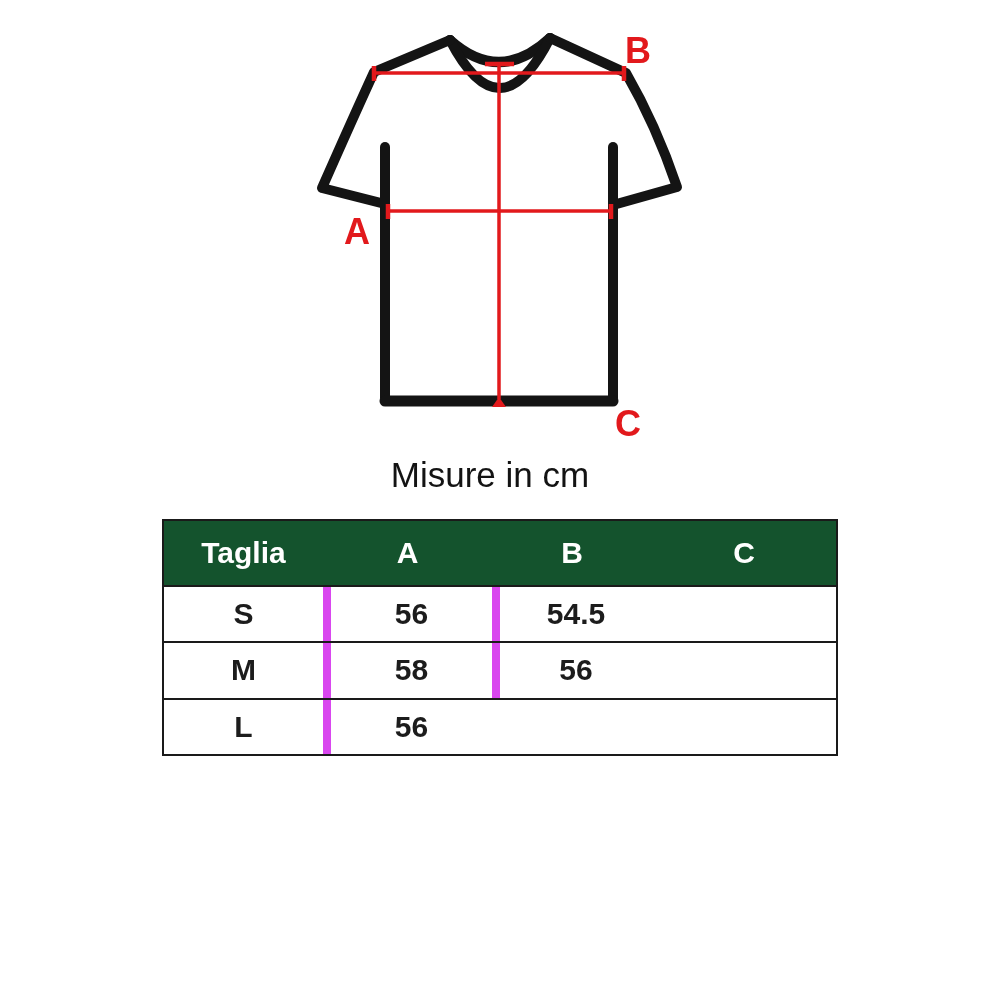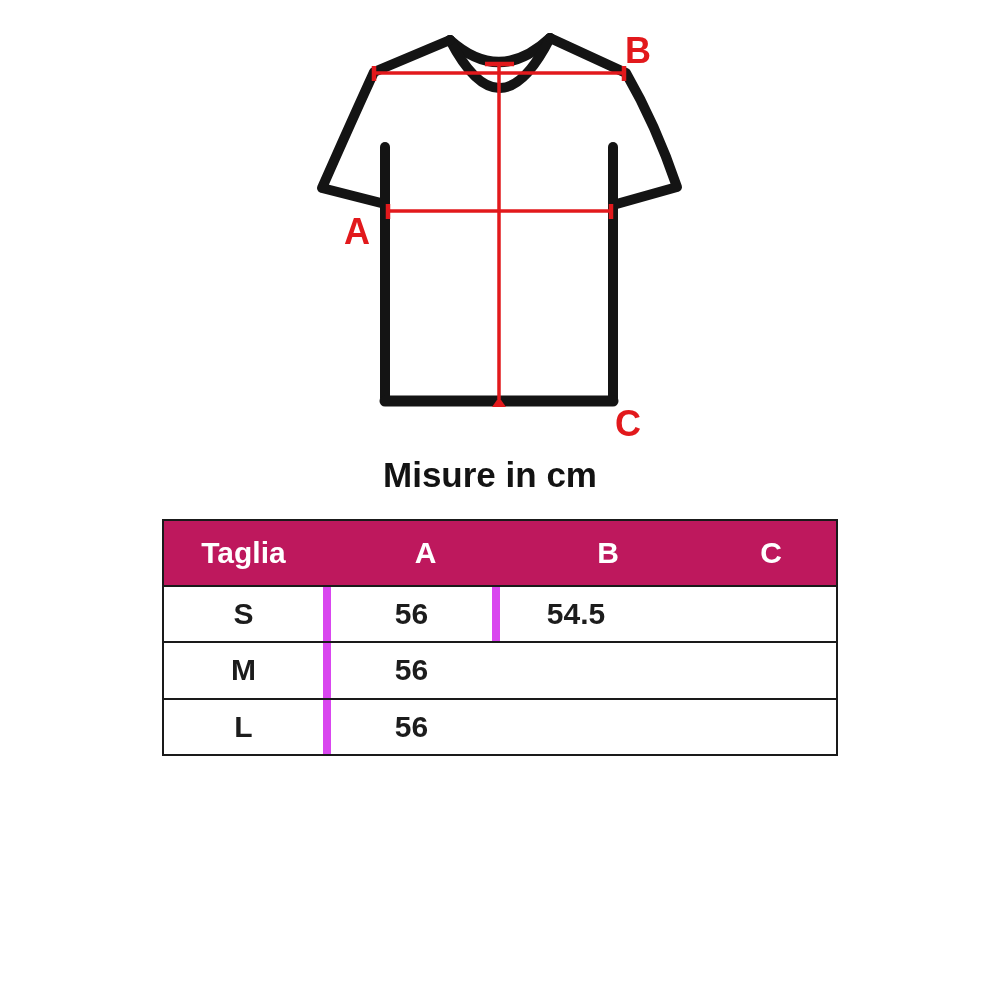--- a/index.html
+++ b/index.html
@@ -10,30 +10,30 @@
     font-family:"Liberation Sans", sans-serif;
     overflow:hidden;
   }
   .diagram-svg{position:absolute;left:0;top:0;width:1000px;height:1000px;}
   .measure-label{
     font-family:"Liberation Sans", sans-serif;
     font-weight:bold;font-size:36px;fill:#e2191c;
   }
   .chart-title{
     position:absolute;left:0;top:455px;width:980px;
-    text-align:center;font-weight:bold;font-size:35px;color:#131313;
+    text-align:center;font-weight:normal;font-size:35px;color:#131313;
     letter-spacing:0px;
   }
   .size-table{
     position:absolute;left:162px;top:519px;width:676px;height:237px;
     box-sizing:border-box;border:2px solid #1a1a1a;
     display:grid;grid-template-rows:64px 1fr 1fr 1fr;
   }
   .t-row{display:grid;grid-template-columns:159px 169px 160px 1fr;}
-  .t-row.head{background:#be185d;color:#ffffff;gap:18px;}
+  .t-row.head{background:#14532d;color:#ffffff;}
   .t-row.body{border-top:2px solid #1a1a1a;color:#1c1c1c;}
   .t-cell{
     display:flex;align-items:center;justify-content:center;
     font-weight:bold;font-size:30px;box-sizing:border-box;
   }
   .t-row.body .t-cell + .t-cell{border-left:8px solid #d946ef;}
 </style>
 </head>
 <body>
 
@@ -87,20 +87,21 @@
       <div class="t-cell">B</div>
       <div class="t-cell">C</div>
     </div>
     <div class="t-row body">
       <div class="t-cell">S</div>
       <div class="t-cell">56</div>
       <div class="t-cell">54.5</div>
     </div>
     <div class="t-row body">
       <div class="t-cell">M</div>
+      <div class="t-cell">58</div>
       <div class="t-cell">56</div>
     </div>
     <div class="t-row body">
       <div class="t-cell">L</div>
       <div class="t-cell">56</div>
     </div>
   </div>
 
 </div>
 

